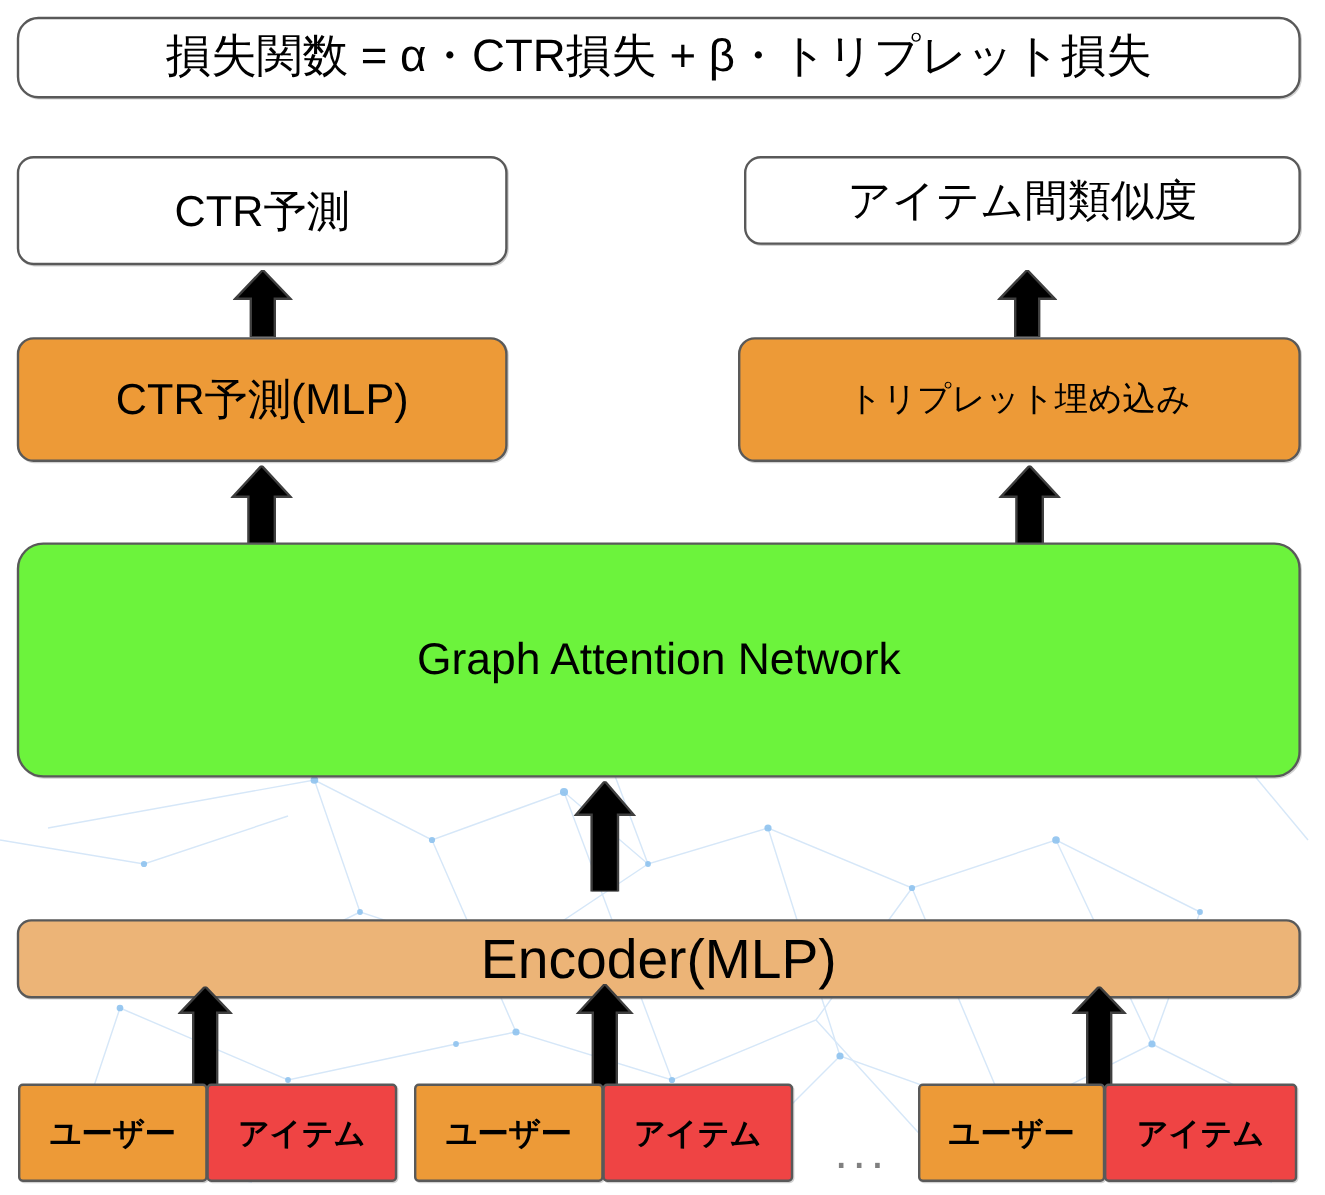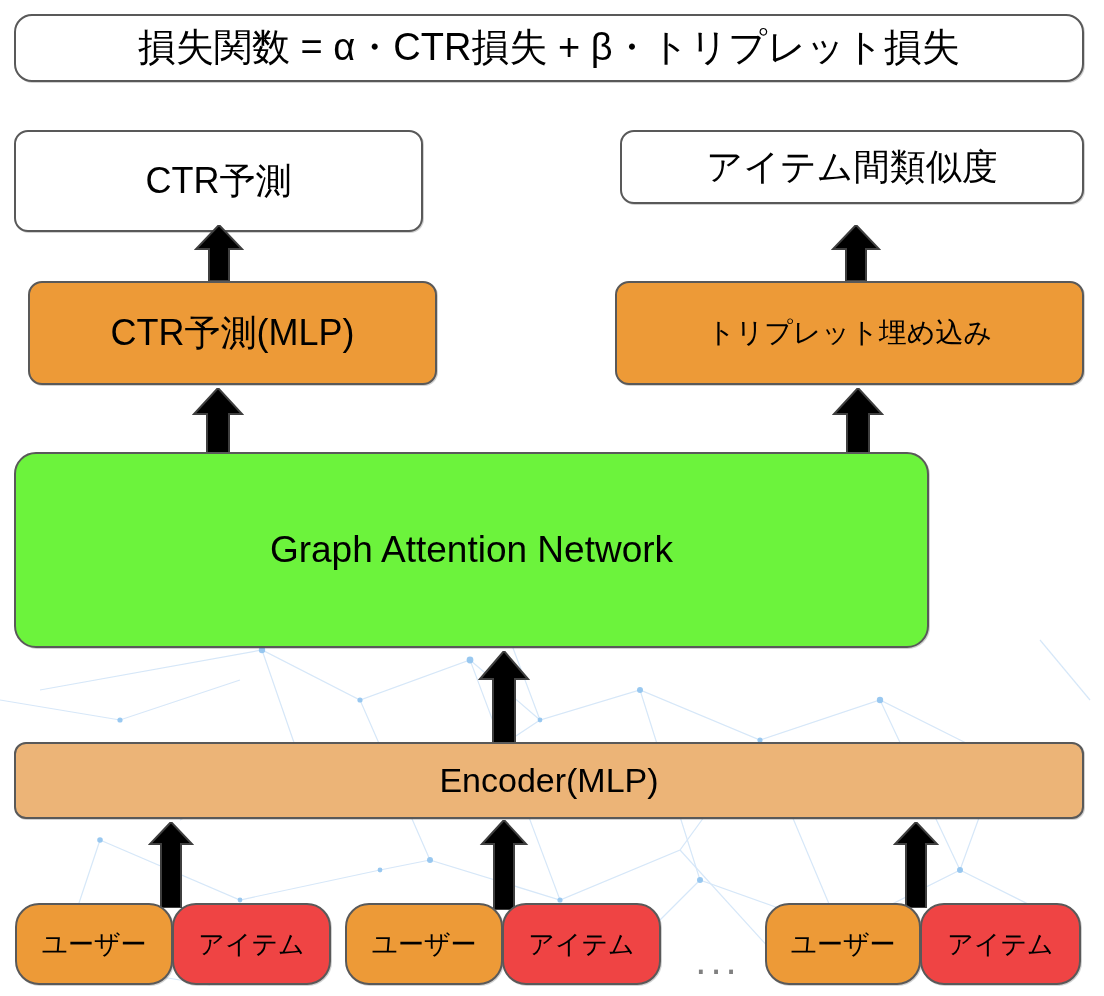--- a/index.html
+++ b/index.html
@@ -44,49 +44,50 @@
   .box-tan { background: #ecb477; }
   .box-blue { background: #ef4444; }
 
   
   #loss-box {
     left: 14px; top: 14px; width: 1070px; height: 68px;
     font-size: 38px;
     border-radius: 18px;
   }
   #ctr-pred-box {
-    left: 14px; top: 130px; width: 409px; height: 102px;
+    left: 14px; top: 130px; width: 409px; height: 91px;
     font-size: 36px;
   }
   #item-sim-box {
     left: 620px; top: 130px; width: 464px; height: 74px;
     font-size: 36px;
   }
   #ctr-mlp-box {
-    left: 28px; top: 281px; width: 409px; height: 104px;
+    left: 14px; top: 281px; width: 409px; height: 104px;
     font-size: 36px;
   }
   #triplet-emb-box {
     left: 615px; top: 281px; width: 469px; height: 104px;
     font-size: 28px;
   }
   #gat-box {
-    left: 14px; top: 452px; width: 915px; height: 196px;
+    left: 14px; top: 452px; width: 1070px; height: 196px;
     font-size: 37px;
     border-radius: 22px;
   }
   #encoder-box {
-    left: 14px; top: 742px; width: 1070px; height: 77px;
-    font-size: 34px;
+    left: 14px; top: 766px; width: 1070px; height: 66px;
+    font-size: 46px;
     border-radius: 12px;
   }
   .pair-user, .pair-item {
     top: 903px; height: 82px;
     font-size: 26px;
-    border-radius: 24px;
+    border-radius: 4px;
+    font-weight: bold;
   }
   #pair1-user { left: 15px;  width: 158px; }
   #pair1-item { left: 172px; width: 159px; }
   #pair2-user { left: 345px; width: 158px; }
   #pair2-item { left: 502px; width: 159px; }
   #pair3-user { left: 765px; width: 156px; }
   #pair3-item { left: 920px; width: 161px; }
 
   #ellipsis {
     position: absolute;

